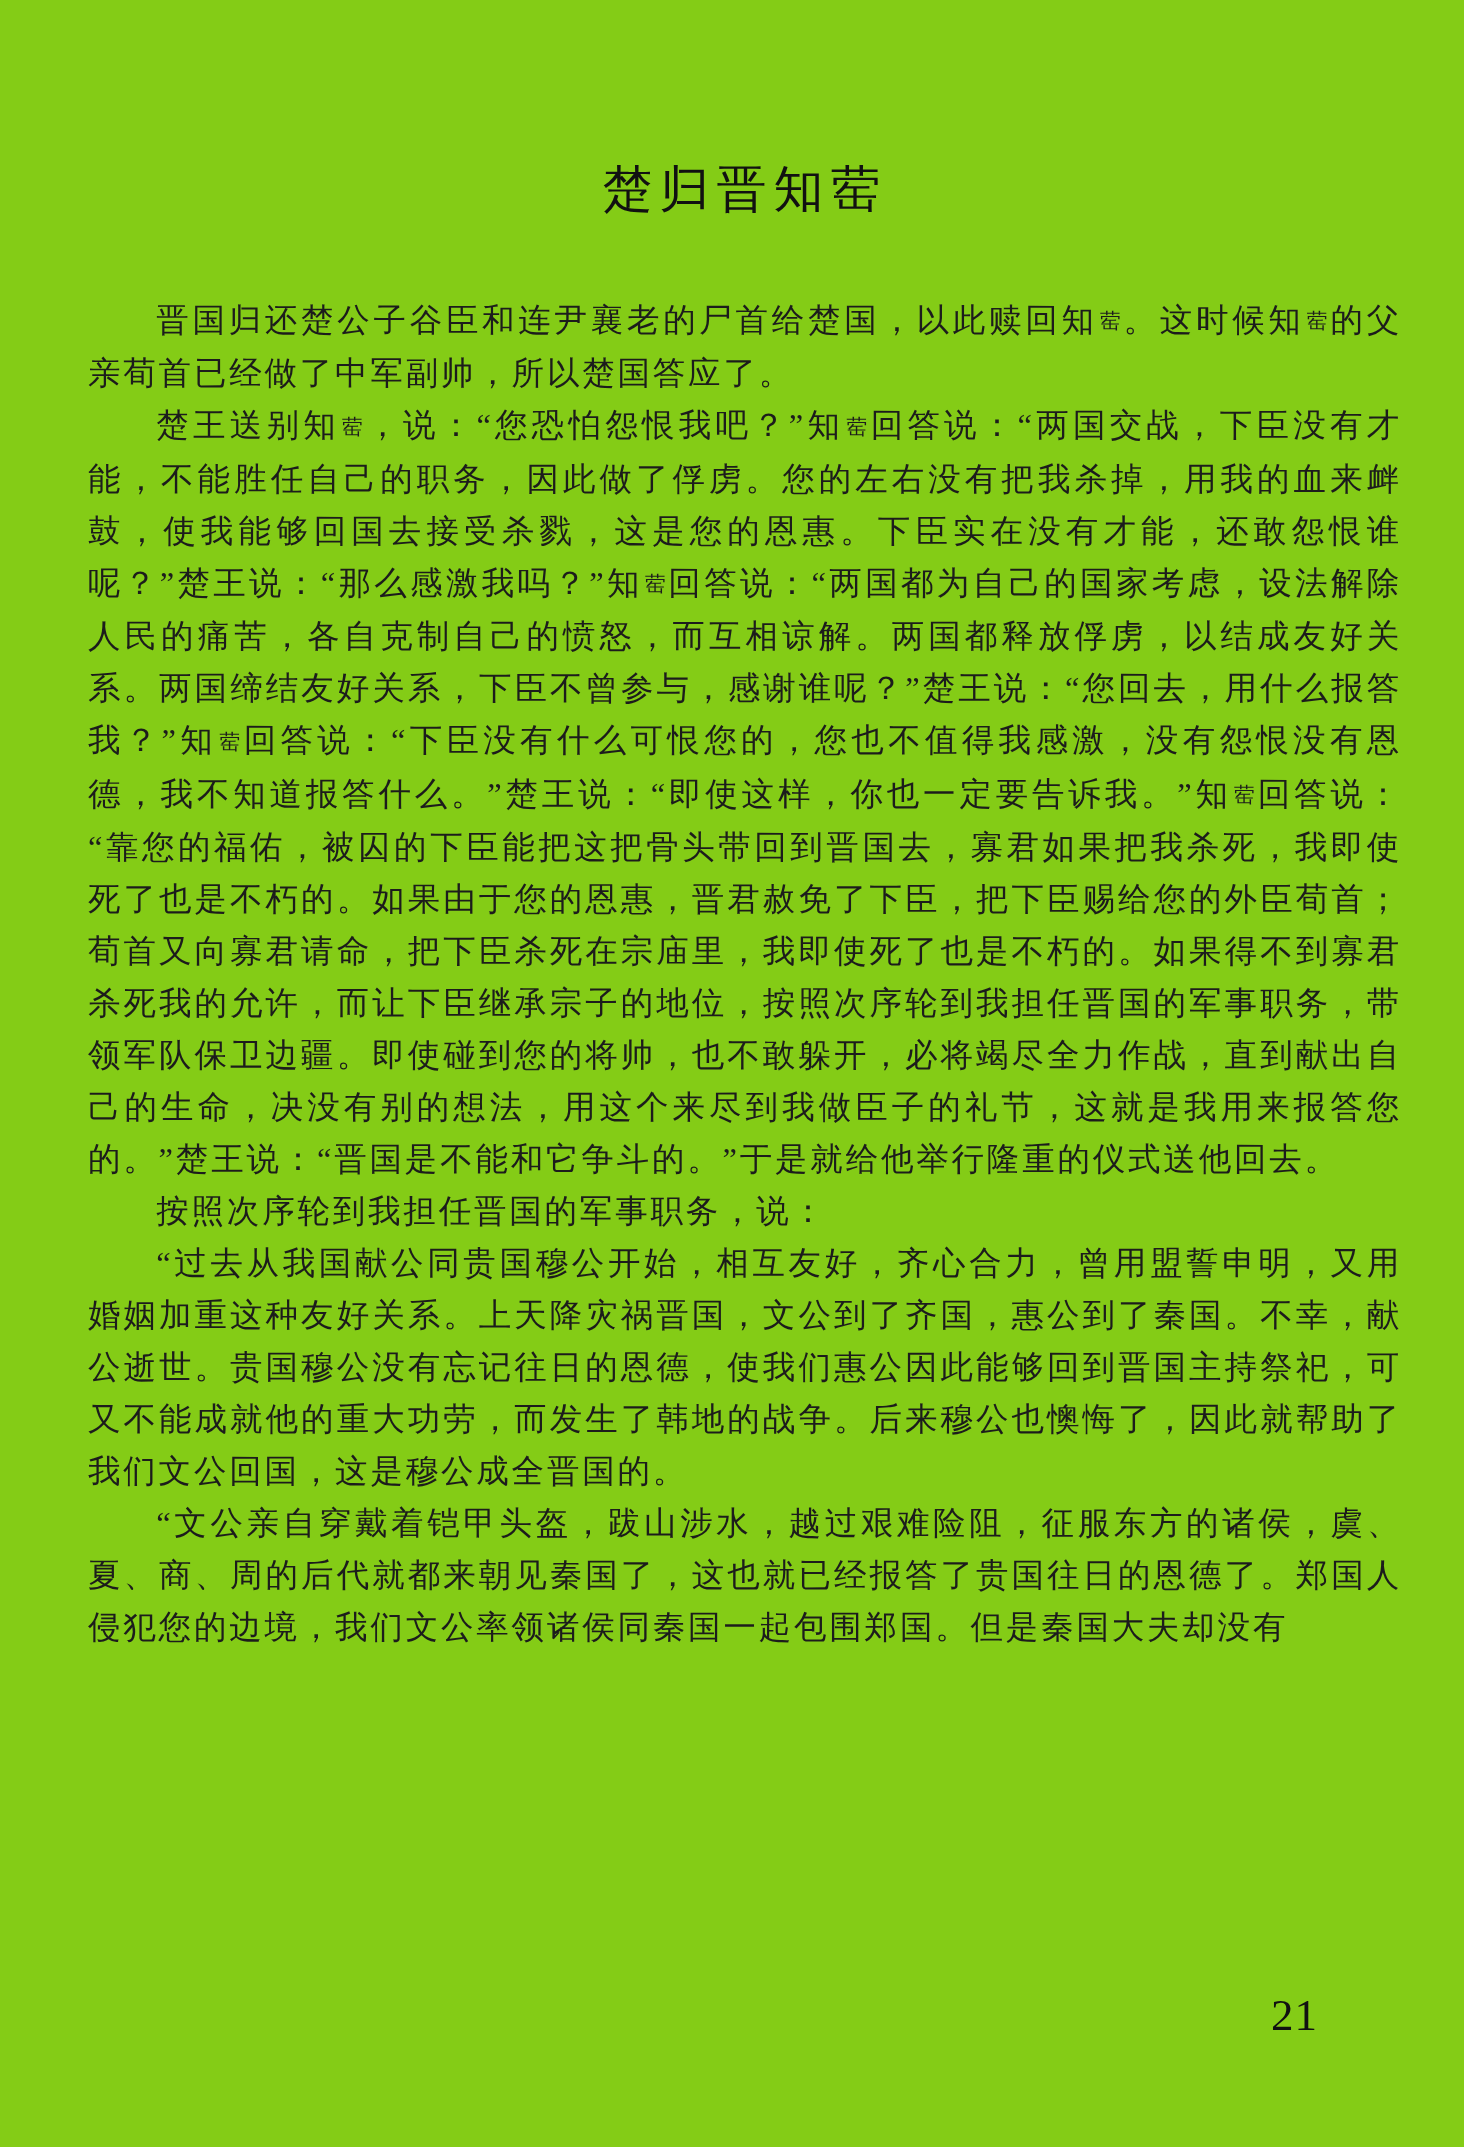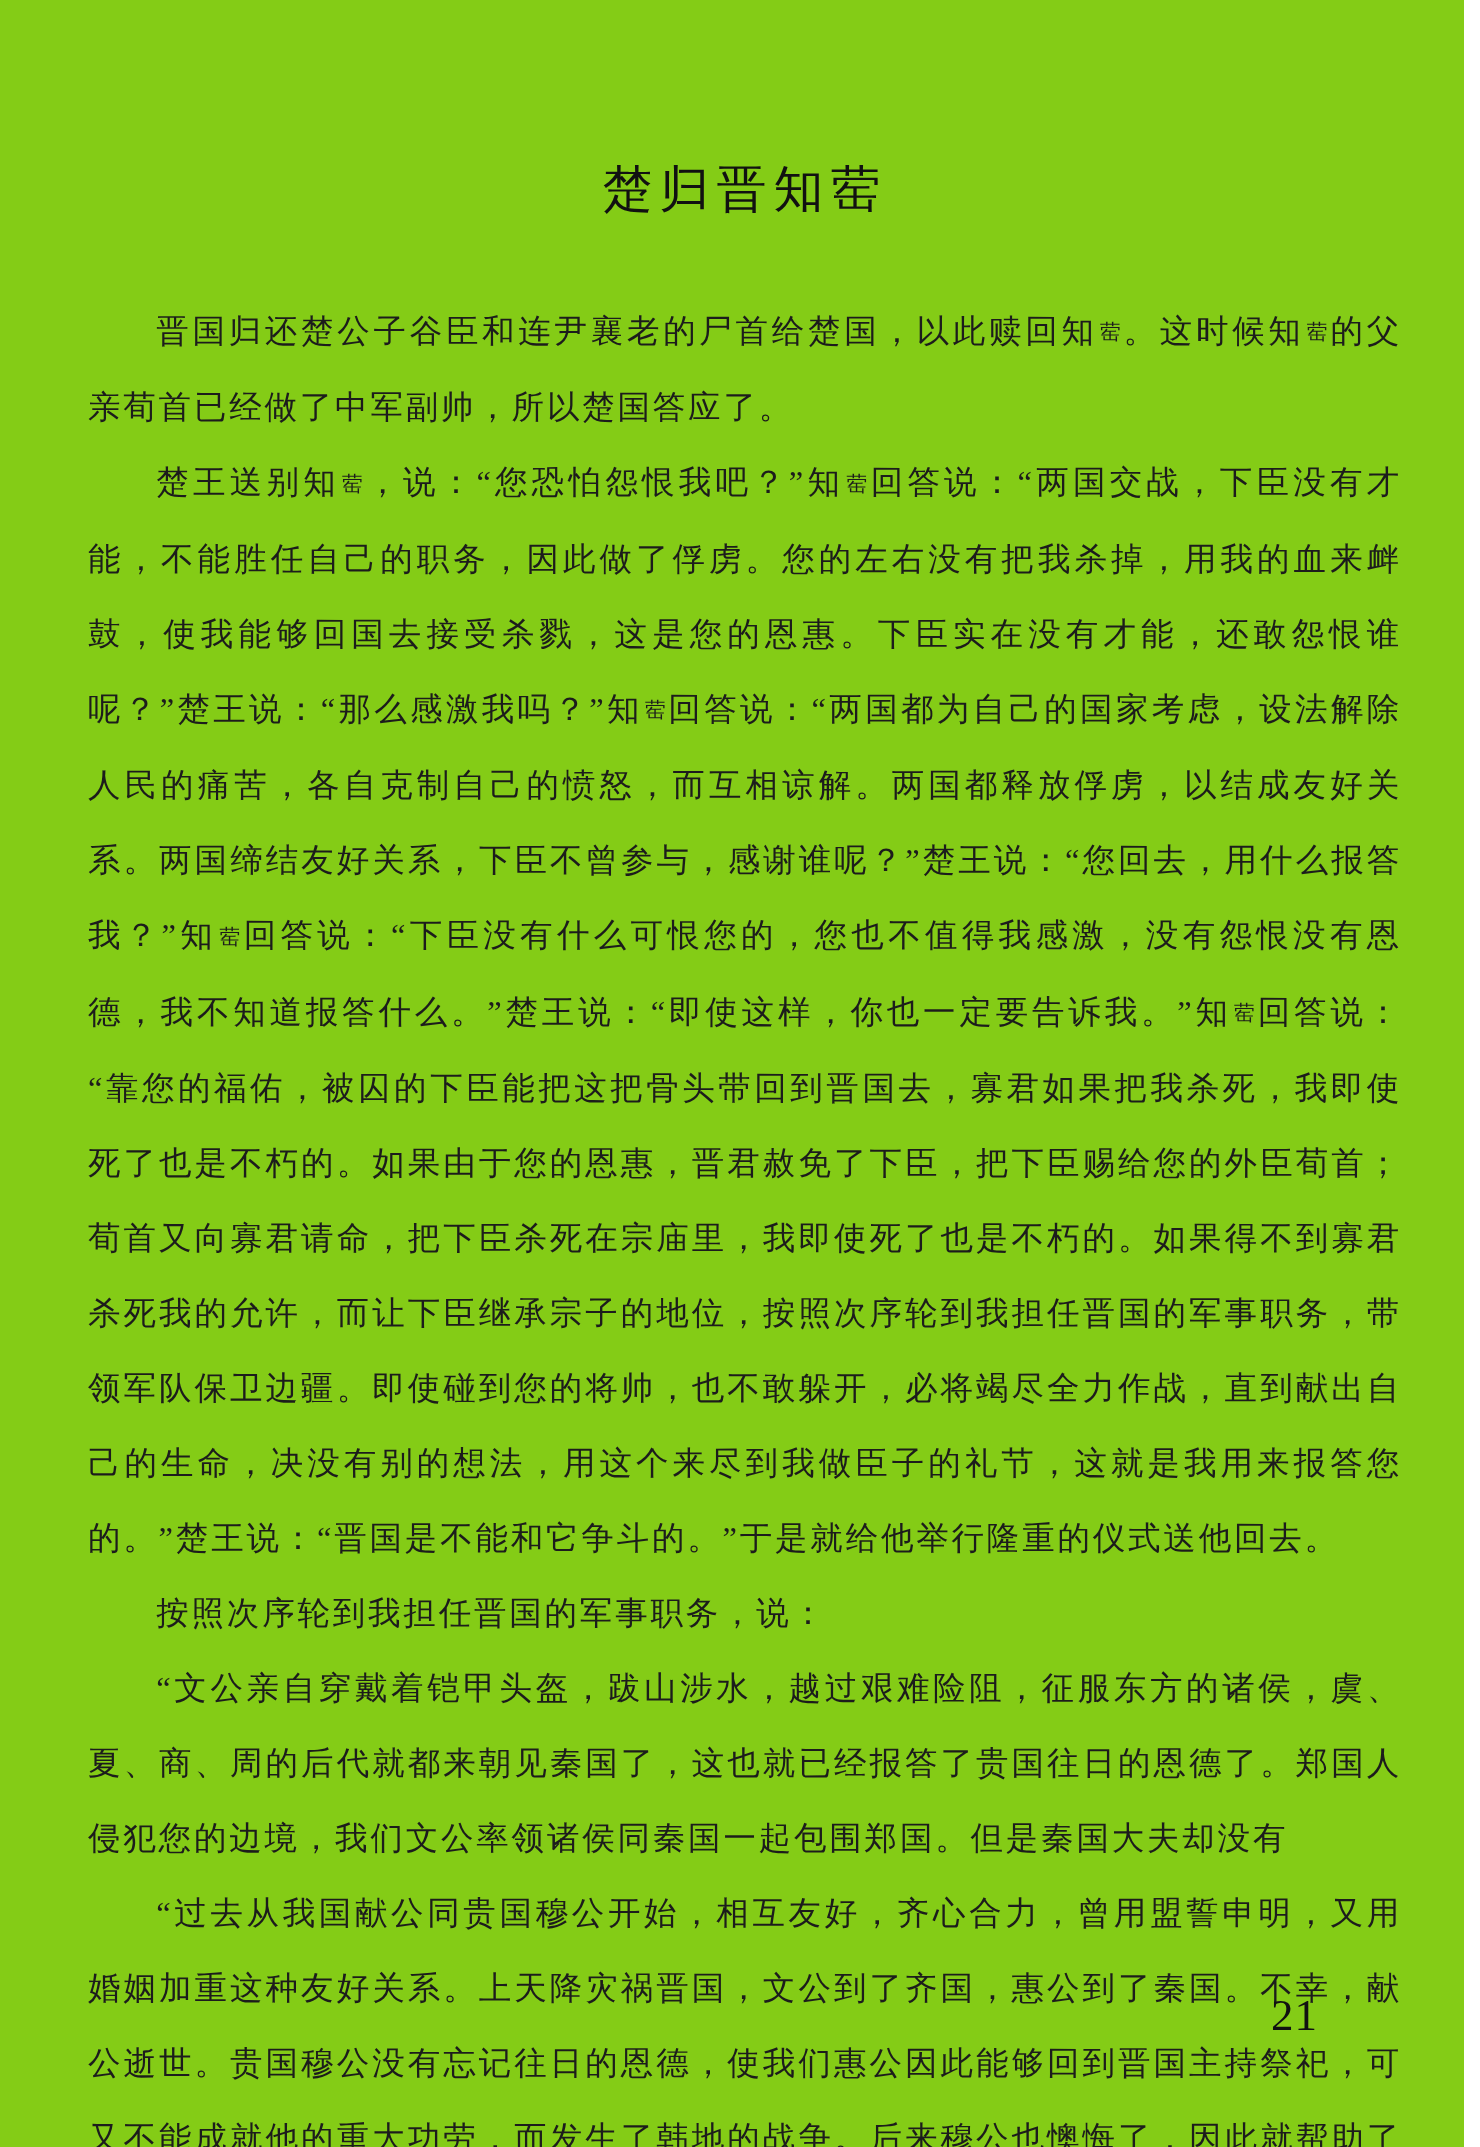--- a/index.html
+++ b/index.html
@@ -30,21 +30,21 @@
     letter-spacing: 7px;
     margin: 160px 0 76px 0;
     color: #111111;
   }
   .sec-title.title2 {
     margin: 46px 0 56px 0;
   }
   .content p {
     margin: 0;
     font-size: 32.5px;
-    line-height: 75px;
+    line-height: 52px;
     letter-spacing: 2.8px;
     text-align: justify;
     text-indent: 2.1em;
     color: #1c1c1c;
   }
   .rare-char {
     font-size: 21px;
     letter-spacing: 0;
     vertical-align: 0.12em;
     margin: 0 2px;
@@ -66,20 +66,20 @@
 
     <h1 class="sec-title">楚归晋知䓨</h1>
 
     <p>晋国归还楚公子谷臣和连尹襄老的尸首给楚国，以此赎回知<span class="rare-char">䓨</span>。这时候知<span class="rare-char">䓨</span>的父亲荀首已经做了中军副帅，所以楚国答应了。</p>
 
     <p>楚王送别知<span class="rare-char">䓨</span>，说：“您恐怕怨恨我吧？”知<span class="rare-char">䓨</span>回答说：“两国交战，下臣没有才能，不能胜任自己的职务，因此做了俘虏。您的左右没有把我杀掉，用我的血来衅鼓，使我能够回国去接受杀戮，这是您的恩惠。下臣实在没有才能，还敢怨恨谁呢？”楚王说：“那么感激我吗？”知<span class="rare-char">䓨</span>回答说：“两国都为自己的国家考虑，设法解除人民的痛苦，各自克制自己的愤怒，而互相谅解。两国都释放俘虏，以结成友好关系。两国缔结友好关系，下臣不曾参与，感谢谁呢？”楚王说：“您回去，用什么报答我？”知<span class="rare-char">䓨</span>回答说：“下臣没有什么可恨您的，您也不值得我感激，没有怨恨没有恩德，我不知道报答什么。”楚王说：“即使这样，你也一定要告诉我。”知<span class="rare-char">䓨</span>回答说：“靠您的福佑，被囚的下臣能把这把骨头带回到晋国去，寡君如果把我杀死，我即使死了也是不朽的。如果由于您的恩惠，晋君赦免了下臣，把下臣赐给您的外臣荀首；荀首又向寡君请命，把下臣杀死在宗庙里，我即使死了也是不朽的。如果得不到寡君杀死我的允许，而让下臣继承宗子的地位，按照次序轮到我担任晋国的军事职务，带领军队保卫边疆。即使碰到您的将帅，也不敢躲开，必将竭尽全力作战，直到献出自己的生命，决没有别的想法，用这个来尽到我做臣子的礼节，这就是我用来报答您的。”楚王说：“晋国是不能和它争斗的。”于是就给他举行隆重的仪式送他回去。</p>
 
 
     <p>按照次序轮到我担任晋国的军事职务，说：</p>
 
+    <p>“过去从我国献公同贵国穆公开始，相互友好，齐心合力，曾用盟誓申明，又用婚姻加重这种友好关系。上天降灾祸晋国，文公到了齐国，惠公到了秦国。不幸，献公逝世。贵国穆公没有忘记往日的恩德，使我们惠公因此能够回到晋国主持祭祀，可又不能成就他的重大功劳，而发生了韩地的战争。后来穆公也懊悔了，因此就帮助了我们文公回国，这是穆公成全晋国的。</p>
+
     <p>“文公亲自穿戴着铠甲头盔，跋山涉水，越过艰难险阻，征服东方的诸侯，虞、夏、商、周的后代就都来朝见秦国了，这也就已经报答了贵国往日的恩德了。郑国人侵犯您的边境，我们文公率领诸侯同秦国一起包围郑国。但是秦国大夫却没有</p>
-
-    <p>“过去从我国献公同贵国穆公开始，相互友好，齐心合力，曾用盟誓申明，又用婚姻加重这种友好关系。上天降灾祸晋国，文公到了齐国，惠公到了秦国。不幸，献公逝世。贵国穆公没有忘记往日的恩德，使我们惠公因此能够回到晋国主持祭祀，可又不能成就他的重大功劳，而发生了韩地的战争。后来穆公也懊悔了，因此就帮助了我们文公回国，这是穆公成全晋国的。</p>
 
   </div>
 
   <div class="page-number">21</div>
 </div>
 
 </body></html>

